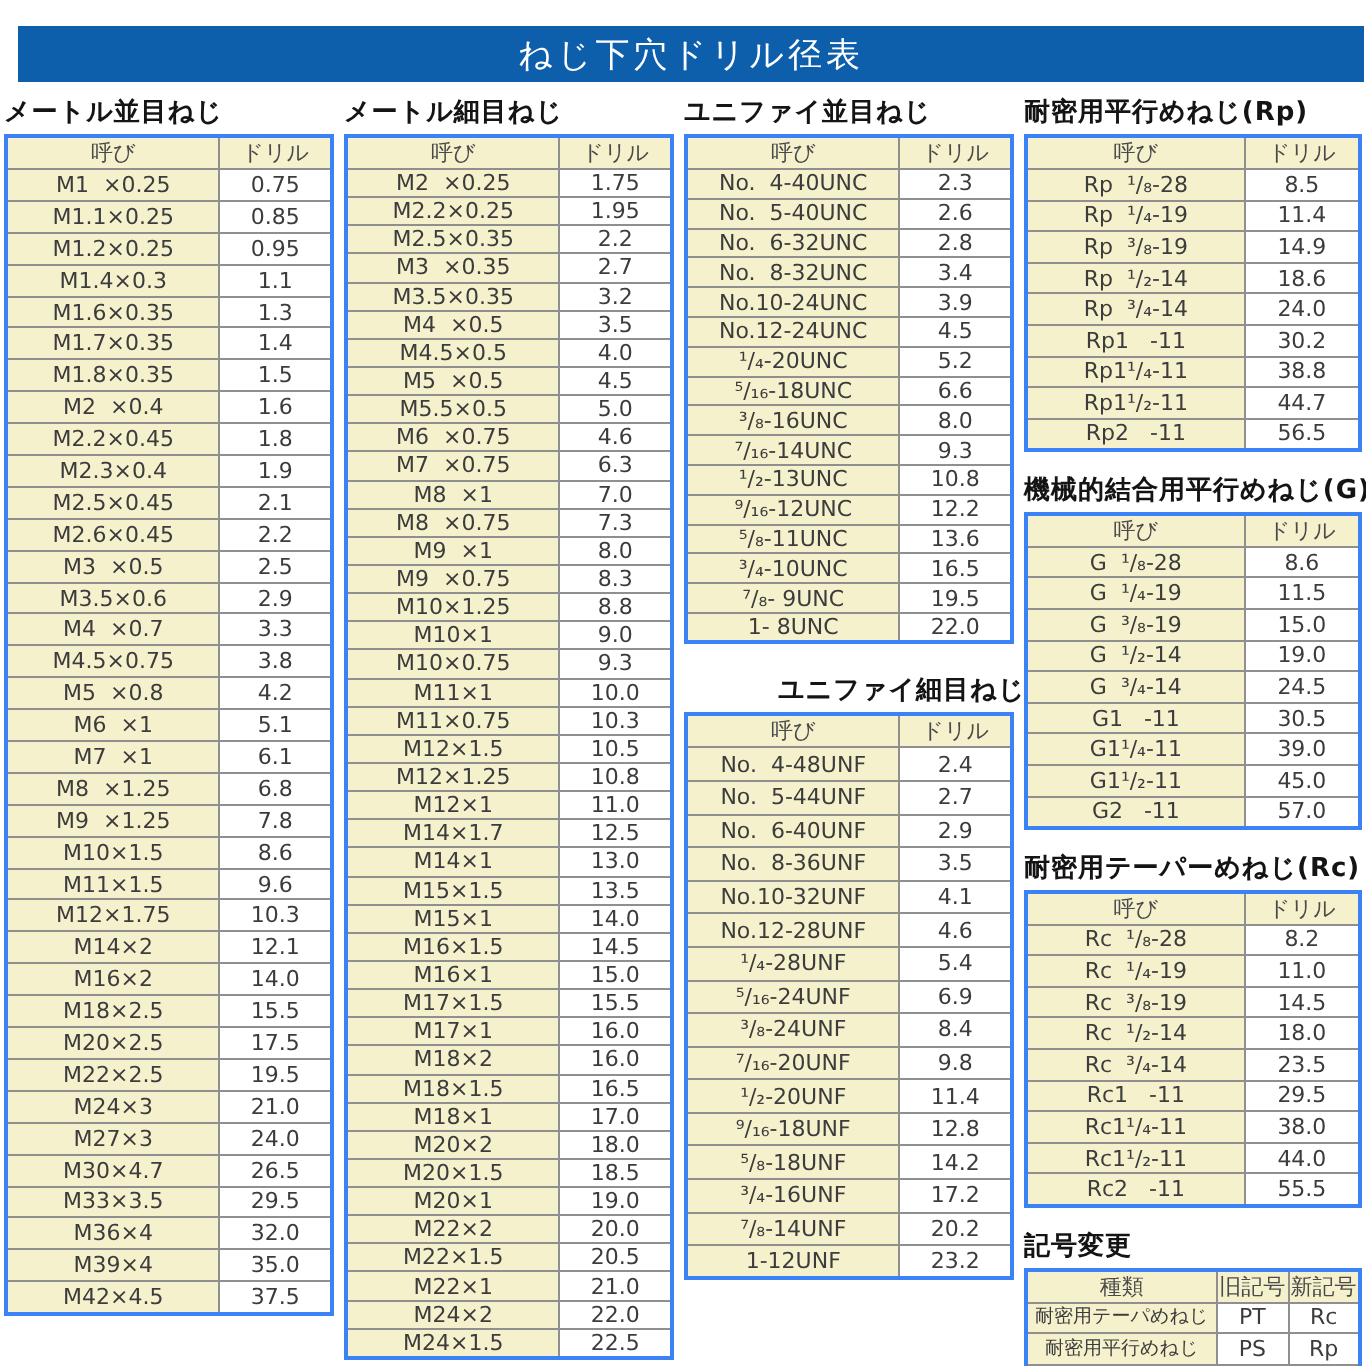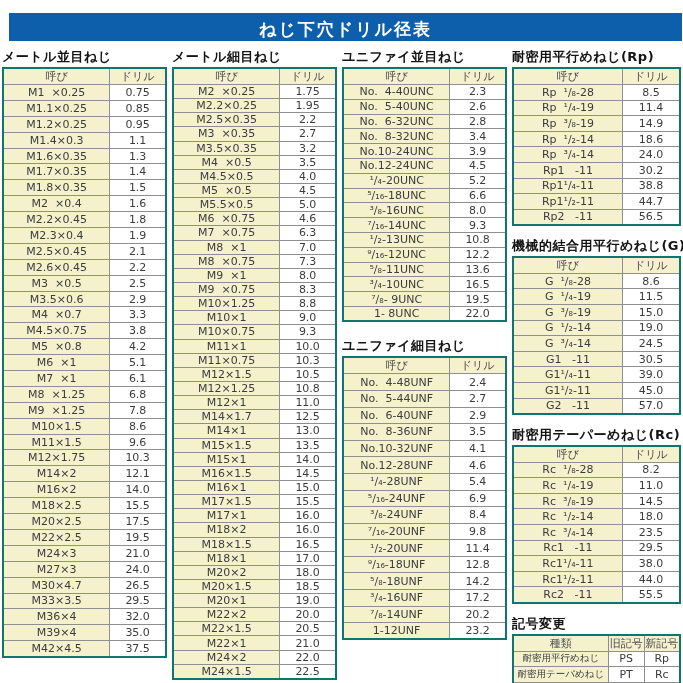--- a/index.html
+++ b/index.html
@@ -1,34 +1,34 @@
 <!DOCTYPE html>
 <html><head>
 <meta charset="utf-8">
 <style>
   * { margin:0; padding:0; box-sizing:border-box; }
   html,body { width:683px; height:683px; background:#ffffff;
     font-family:"DejaVu Sans","Liberation Sans",sans-serif; color:#3c3c3c; }
   body { padding:13px 1px 0 2px; overflow:hidden; }
 
   .title-bar { margin-left:7px; height:28px; background:#0d5eab; color:#ffffff;
-    font-size:17px; font-weight:bold; display:flex; align-items:flex-end; justify-content:center;
+    font-size:17px; font-weight:normal; display:flex; align-items:center; justify-content:center;
     letter-spacing:2px; }
 
   .columns { display:flex; gap:5px; margin-top:5px; }
   .col { width:165px; flex:0 0 165px; }
   .col:last-child { flex:0 0 169px; width:169px; }
 
   .sec-heading { font-size:13px; font-weight:bold; color:#141414; letter-spacing:0.5px;
     height:21px; line-height:21px; white-space:nowrap; }
-  .gap14 { margin-top:13px; }
+  .gap14 { margin-top:13px;margin-left:47px; }
   .gap10 { margin-top:9px; }
 
   table { border-collapse:collapse; table-layout:fixed; width:100%;
-    border:2px solid #0f766e; }
+    border:2px solid #3b82f6; }
   th, td { border:1px solid #8f8f8f; text-align:center; font-size:11px;
     overflow:hidden; white-space:pre; padding:0; }
   th { background:#f5f1cd; font-weight:normal; color:#4a4a4a; }
   td.c0 { background:#f5f1cd; }
   td.c1, td.c2 { background:#ffffff; }
 
   .two th.h0, .two td.c0 { width:65.5%; }
   .two th.h1, .two td.c1 { width:34.5%; }
 
   .rh-c1 tr { height:15.9px; }
@@ -695,30 +695,30 @@
     <table class="sym">
       <thead>
         <tr>
           <th class="h0">種類</th>
           <th class="h1">旧記号</th>
           <th class="h2">新記号</th>
         </tr>
       </thead>
       <tbody>
           <tr>
+            <td class="c0">耐密用テーパめねじ</td>
+            <td class="c1">PT</td>
+            <td class="c2">Rc</td>
+          </tr>
+          <tr>
             <td class="c0">耐密用平行めねじ</td>
             <td class="c1">PS</td>
             <td class="c2">Rp</td>
           </tr>
           <tr>
-            <td class="c0">耐密用テーパめねじ</td>
-            <td class="c1">PT</td>
-            <td class="c2">Rc</td>
-          </tr>
-          <tr>
             <td class="c0">機械的結合用平行めねじ</td>
             <td class="c1">PF</td>
             <td class="c2">G</td>
           </tr>
         </tbody>
     </table>
   </div>
 
 </div>
 

